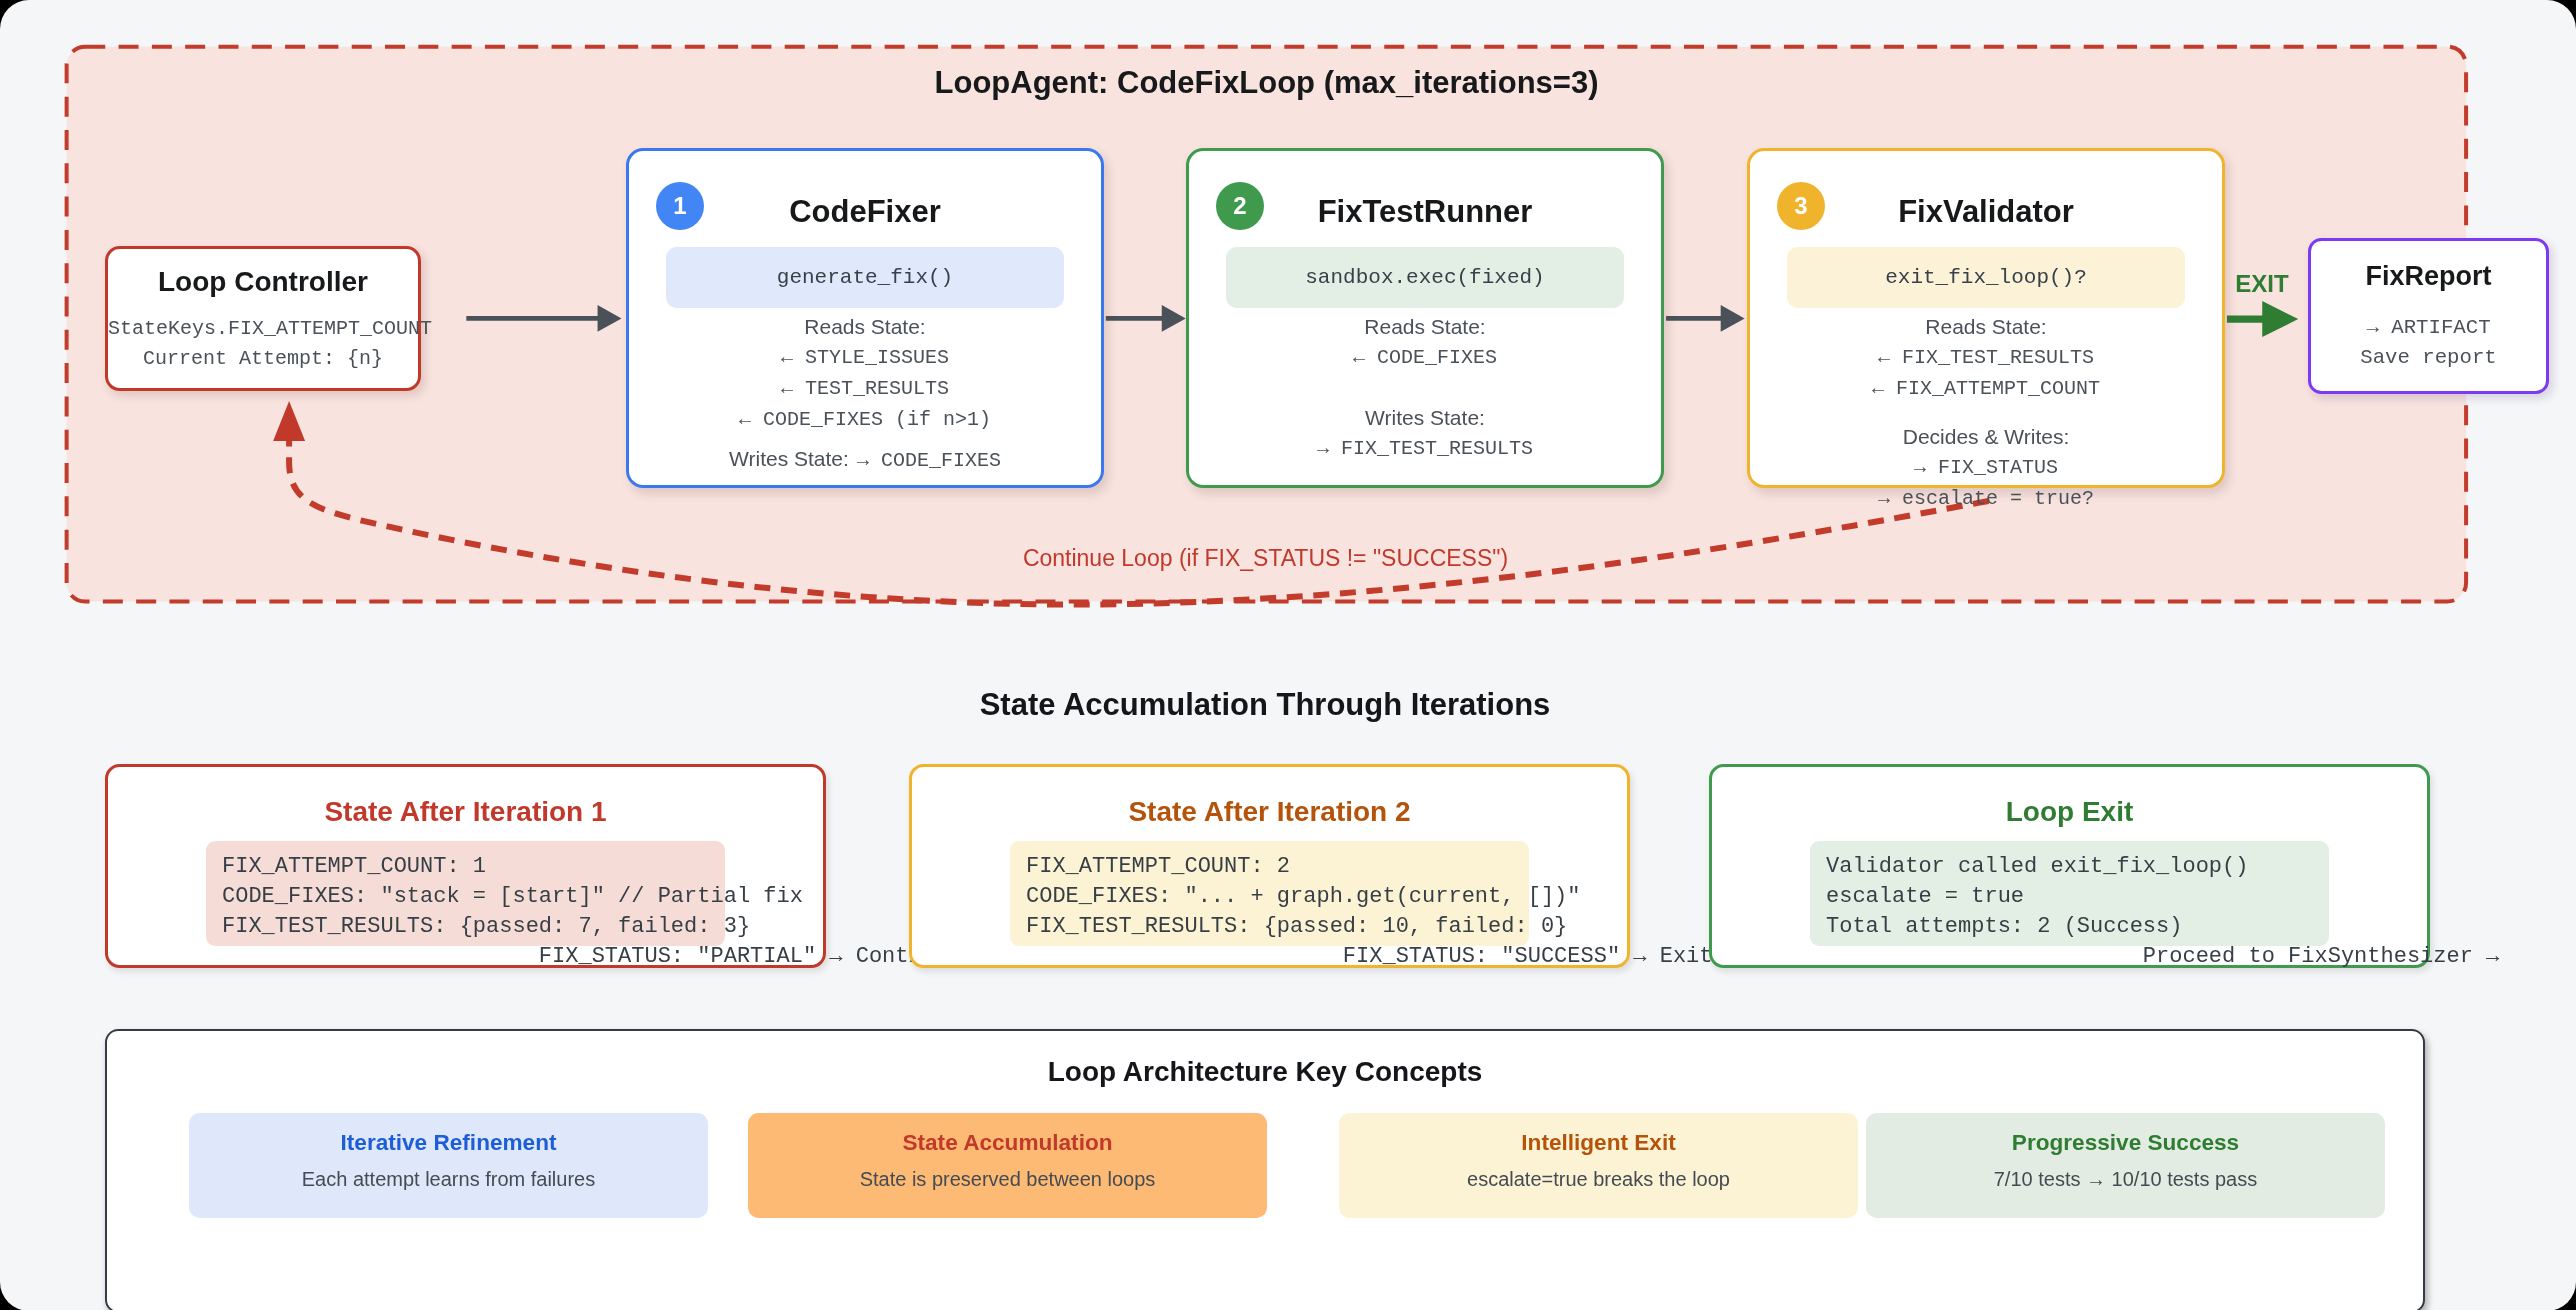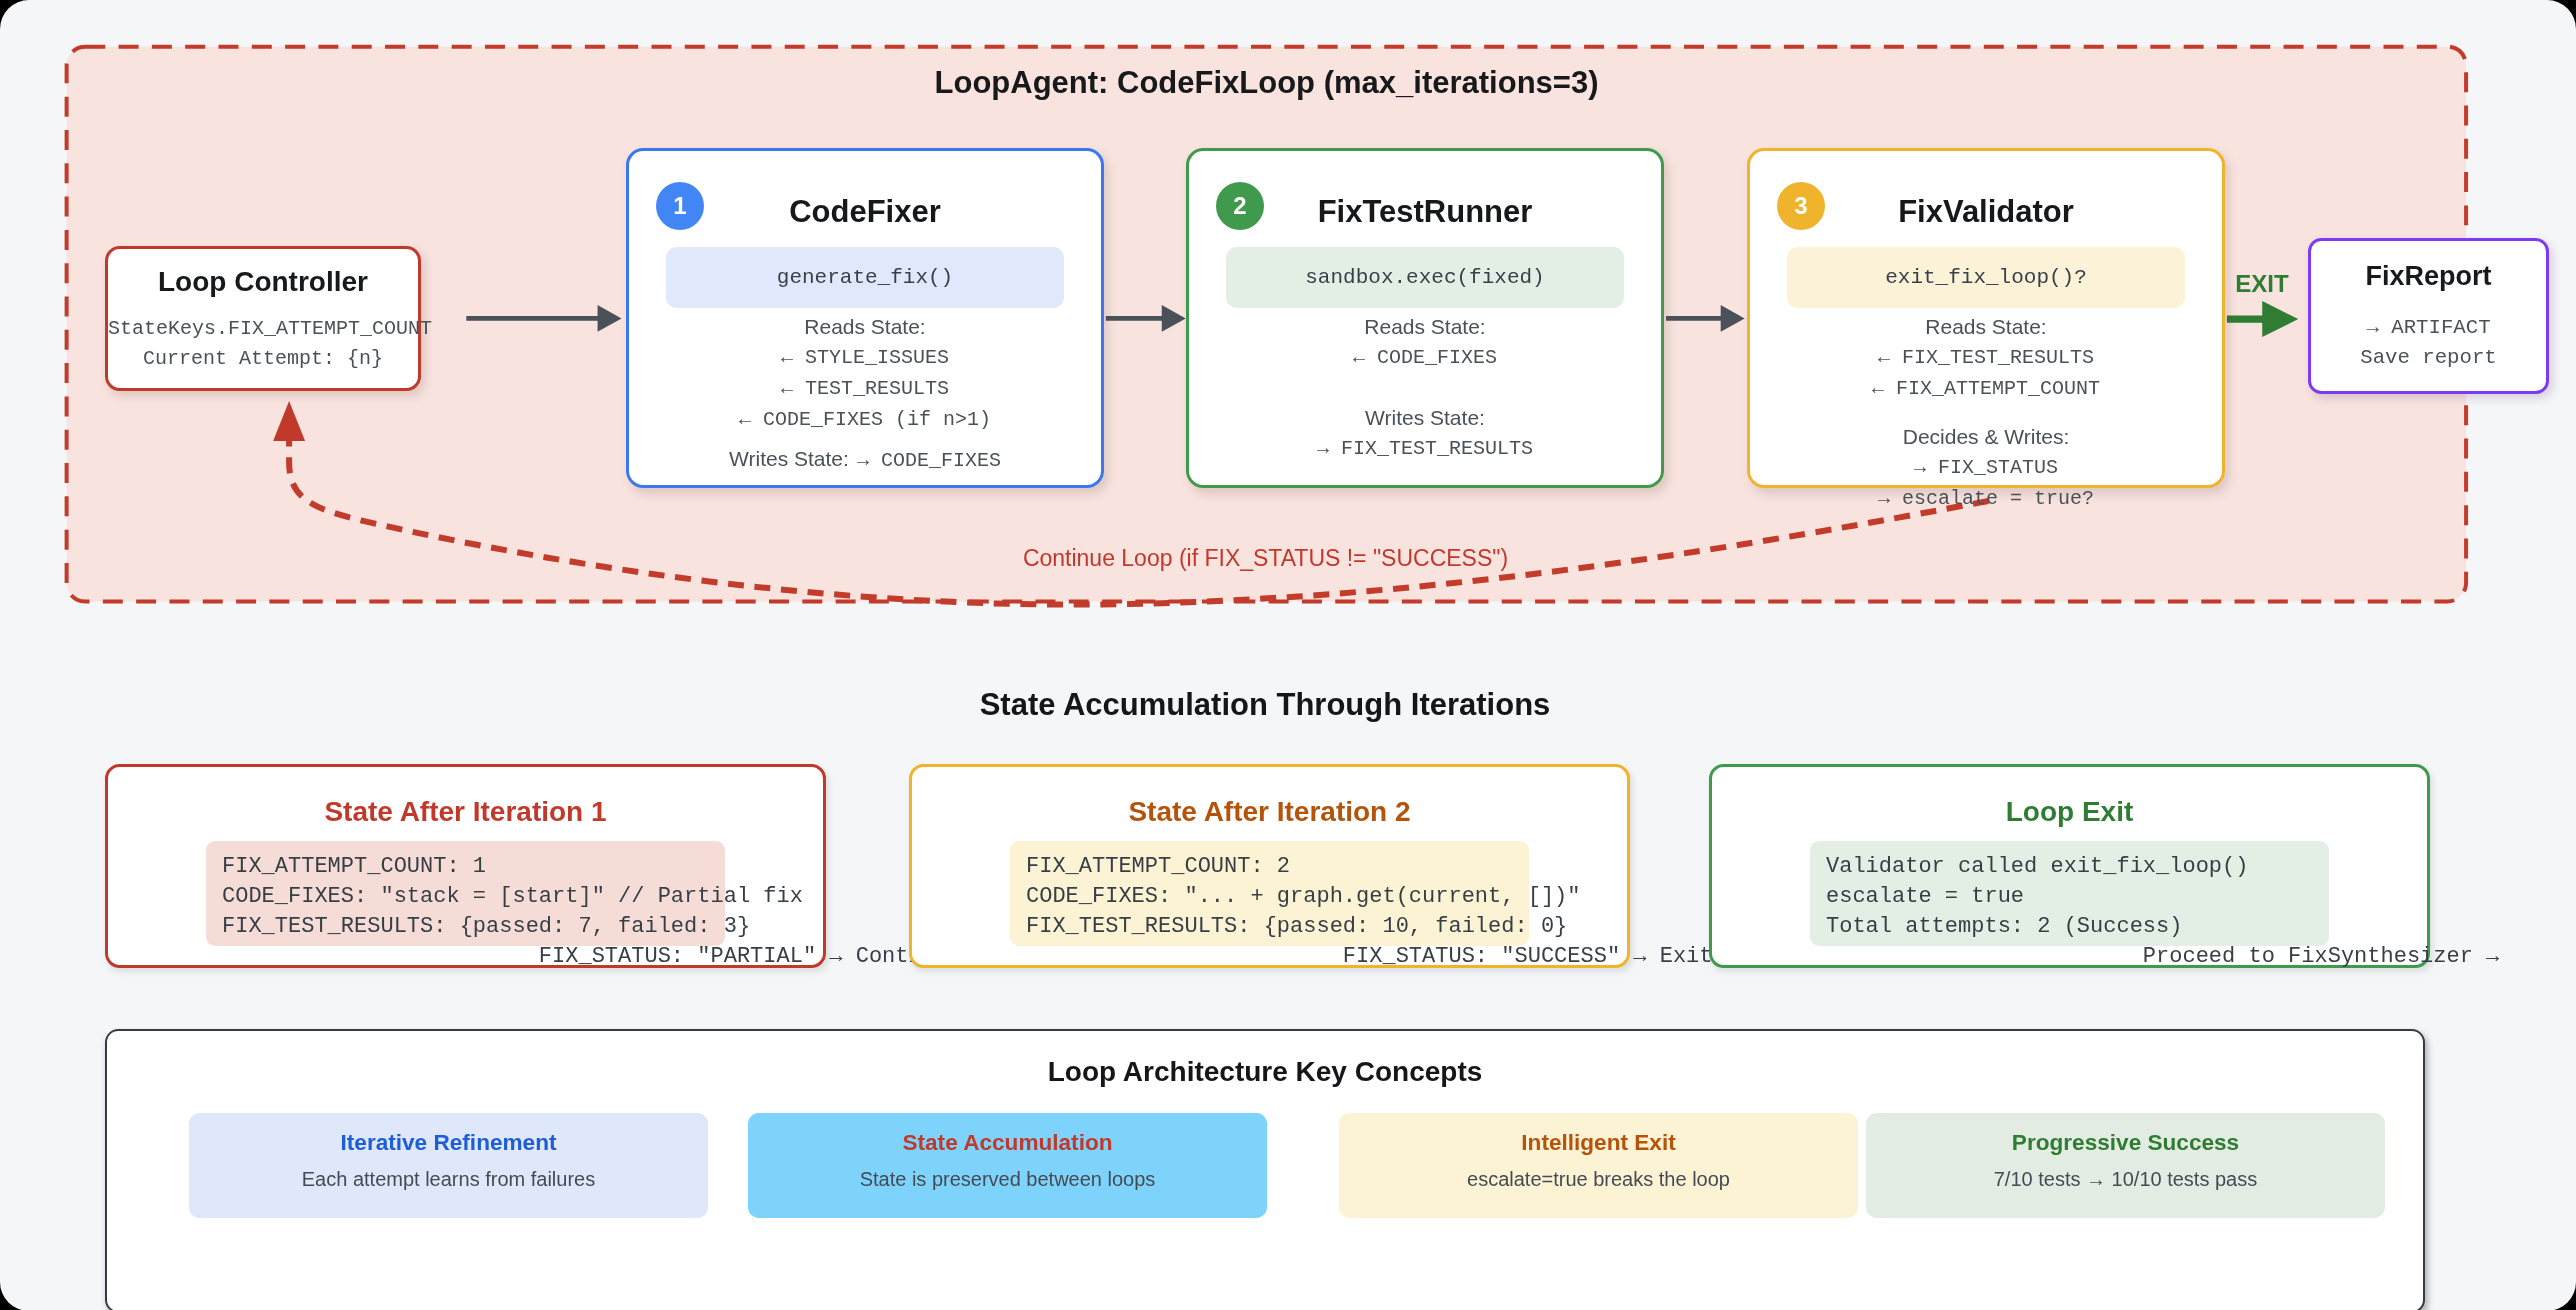--- a/index.html
+++ b/index.html
@@ -86,21 +86,21 @@
   .state-code.amber{background:#fcf2d4;}
   .state-code.green{background:#e3eee4;}
 
   
   .concepts-box{left:105px;top:1029px;width:2320px;height:284px;background:#fff;
     border:2.7px solid #363c44;border-radius:13.3px;z-index:4;
     box-shadow:2.7px 4px 6.7px rgba(0,0,0,.28);}
   .concepts-title{margin-top:25px;text-align:center;font-size:28px;font-weight:bold;color:#14161a;}
   .pill{position:absolute;top:82px;width:519px;height:105px;border-radius:10.7px;text-align:center;}
   .pill.blue{background:#dfe8fa;}
-  .pill.pink{background:#7dd3fc;}
+  .pill.pink{background:#fdba74;}
   .pill.amber{background:#fcf2d4;margin-left:32px;}
   .pill.green{background:#e3ece3;}
   .pill-title{margin-top:17.3px;font-size:22.6px;font-weight:bold;}
   .pill-title.blue{color:#1d5dd8;}
   .pill-title.red{color:#c0392b;}
   .pill-title.amber{color:#b45309;}
   .pill-title.green{color:#2e7d32;}
   .pill-desc{margin-top:12px;font-size:20px;color:#444b52;}
 </style>
 </head>

